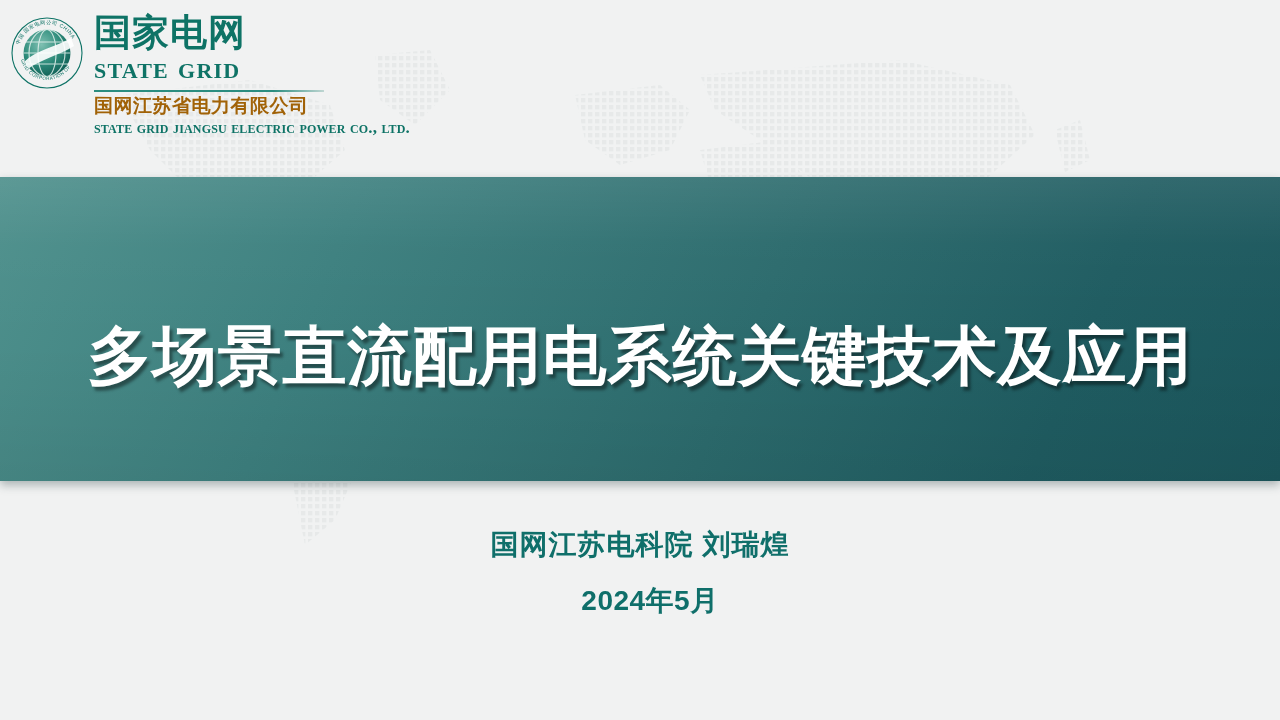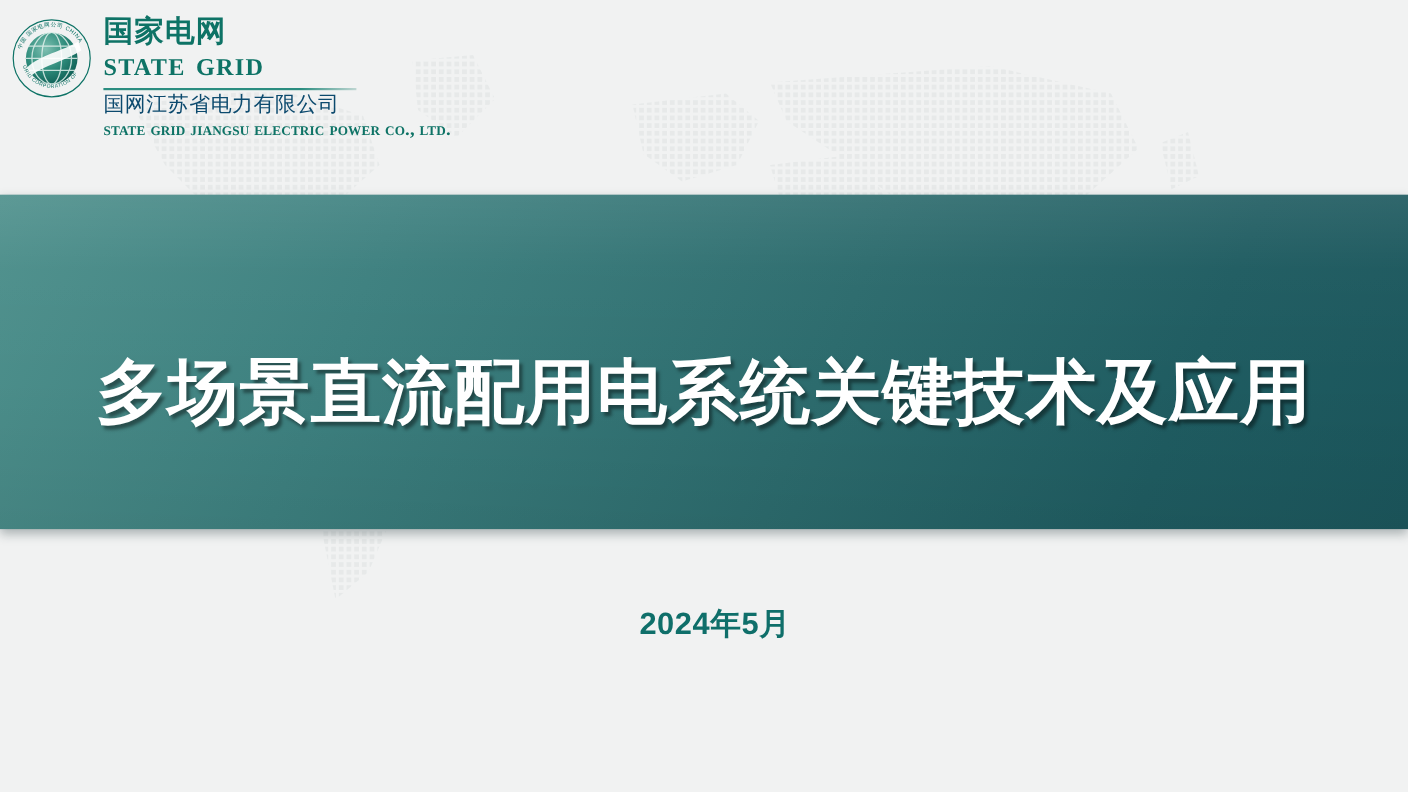--- a/index.html
+++ b/index.html
@@ -45,21 +45,21 @@
     height: 74px;
     flex: 0 0 74px;
     margin-top: 6px;
   }
   .logo-mark svg { display: block; }
 
   .logo-text { padding-top: 4px; }
 
   .brand-cn {
     font-family: "Liberation Sans", sans-serif;
-    font-size: 27px;
+    font-size: 37px;
     font-weight: bold;
     letter-spacing: 1px;
     line-height: 1.04;
     color: #0e7366;
     white-space: nowrap;
   }
   .brand-en {
     font-family: "Liberation Serif", serif;
     font-size: 32px;
     font-weight: bold;
@@ -73,24 +73,24 @@
   }
   .brand-rule {
     height: 2px;
     width: 230px;
     background: linear-gradient(to right, #2b8d80 0%, #2b8d80 78%, #bfd6d2 100%);
     margin: 5px 0 4px 0;
   }
   .sub-cn {
     font-family: "Liberation Sans", sans-serif;
     font-size: 19px;
-    font-weight: normal;
+    font-weight: bold;
     letter-spacing: 0.5px;
     line-height: 1.1;
-    color: #0c4a6e;
+    color: #a16207;
     white-space: nowrap;
   }
   .sub-en {
     font-family: "Liberation Serif", serif;
     font-size: 17px;
     font-weight: bold;
     letter-spacing: 0.15px;
     line-height: 1.15;
     color: #0e7366;
     font-variant: small-caps;
@@ -252,16 +252,17 @@
       <div class="sub-en">State Grid Jiangsu Electric Power Co., Ltd.</div>
     </div>
   </div>
 
   <div class="title-banner">
     <div class="banner-sheen"></div>
     <div class="main-title">多场景直流配用电系统关键技术及应用</div>
   </div>
 
   <div class="footer-text">
+    <div class="presenter">国网江苏电科院 刘瑞煌</div>
     <div class="date">2024年5月</div>
   </div>
 
 </div>
 
 </body></html>

